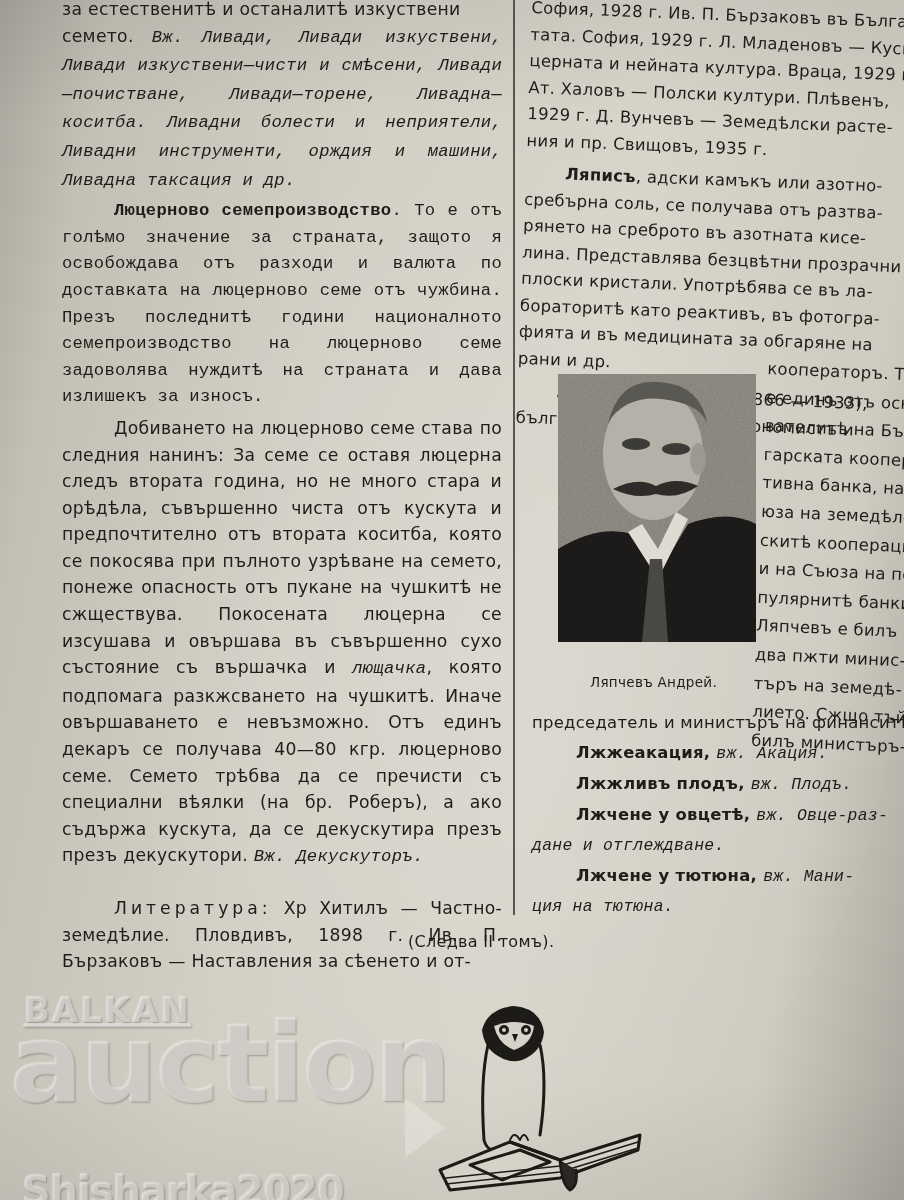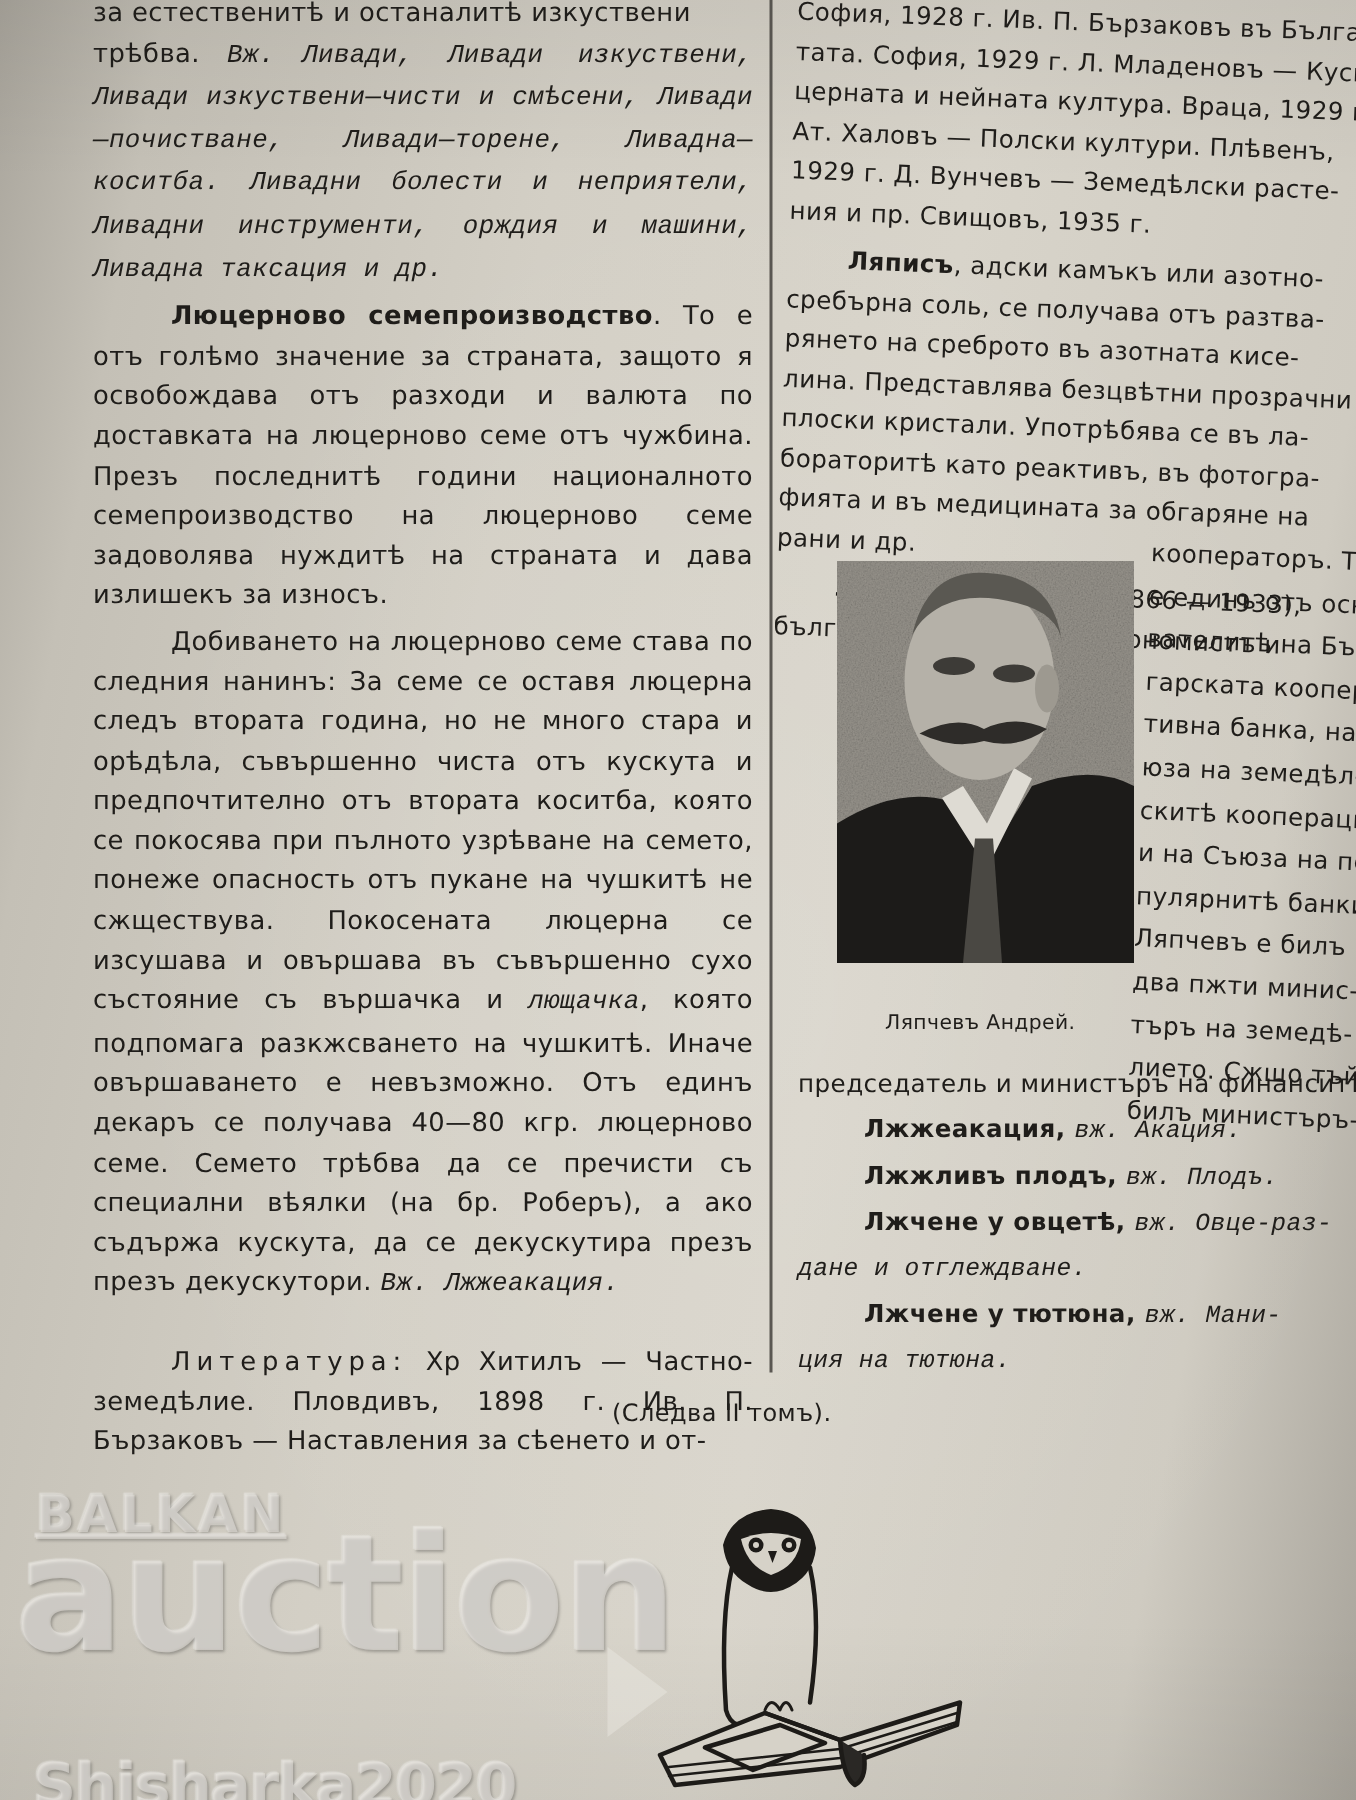--- a/index.html
+++ b/index.html
@@ -62,31 +62,31 @@
   .owl { position:absolute; left:410px; top:990px; width:240px; height:210px; }
 </style>
 </head>
 <body>
 
 <div class="page-shade"></div>
 
 <div class="col-left">
   <p style="margin-top:0;">
     <span>за естественитѣ и останалитѣ изкуствени</span><br>
-    <span>трѣбва.</span>
+    <span>семето.</span>
     <span class="it">Вж.</span>
     <span class="it">Ливади, Ливади изкуствени, Ливади изкуствени—чисти и смѣсени, Ливади—почистване, Ливади—торене, Ливадна—коситба. Ливадни болести и неприятели, Ливадни инструменти, орждия и машини, Ливадна таксация и др.</span>
   </p>
-  <p class="indent" style="margin-top:4px;">
+  <p class="indent" style="margin-top:4px;font-family:Liberation Mono, monospace;">
     <span class="b">Люцерново семепроизводство</span><span>. То е отъ голѣмо значение за страната, защото я освобождава отъ разходи и валюта по доставката на люцерново семе отъ чужбина. Презъ последнитѣ години националното семепроизводство на люцерново семе задоволява нуждитѣ на страната и дава излишекъ за износъ.</span>
   </p>
   <p class="indent" style="margin-top:4px;">
     <span>Добиването на люцерново семе става по следния нанинъ: За семе се оставя люцерна следъ втората година, но не много стара и орѣдѣла, съвършенно чиста отъ кускута и предпочтително отъ втората коситба, която се покосява при пълното узрѣване на семето, понеже опасность отъ пукане на чушкитѣ не сжществува. Покосената люцерна се изсушава и овършава въ съвършенно сухо състояние съ вършачка и</span>
     <span class="it">лющачка</span><span>, която подпомага разкжсването на чушкитѣ. Иначе овършаването е невъзможно. Отъ единъ декаръ се получава 40—80 кгр. люцерново семе. Семето трѣбва да се пречисти съ специални вѣялки (на бр. Роберъ), а ако съдържа кускута, да се декускутира презъ презъ декускутори.</span>
-    <span class="it">Вж. Лжжеакация.</span>
+    <span class="it">Вж. Декускуторъ.</span>
   </p>
   <p class="indent" style="margin-top:24px;">
     <span class="spaced">Литература:</span>
     <span>Хр Хитилъ — Частно-земедѣлие. Пловдивъ, 1898 г. Ив. П. Бързаковъ — Наставления за сѣенето и от-</span>
   </p>
 </div>
 
 <div class="divider"></div>
 
 <div class="col-right">

